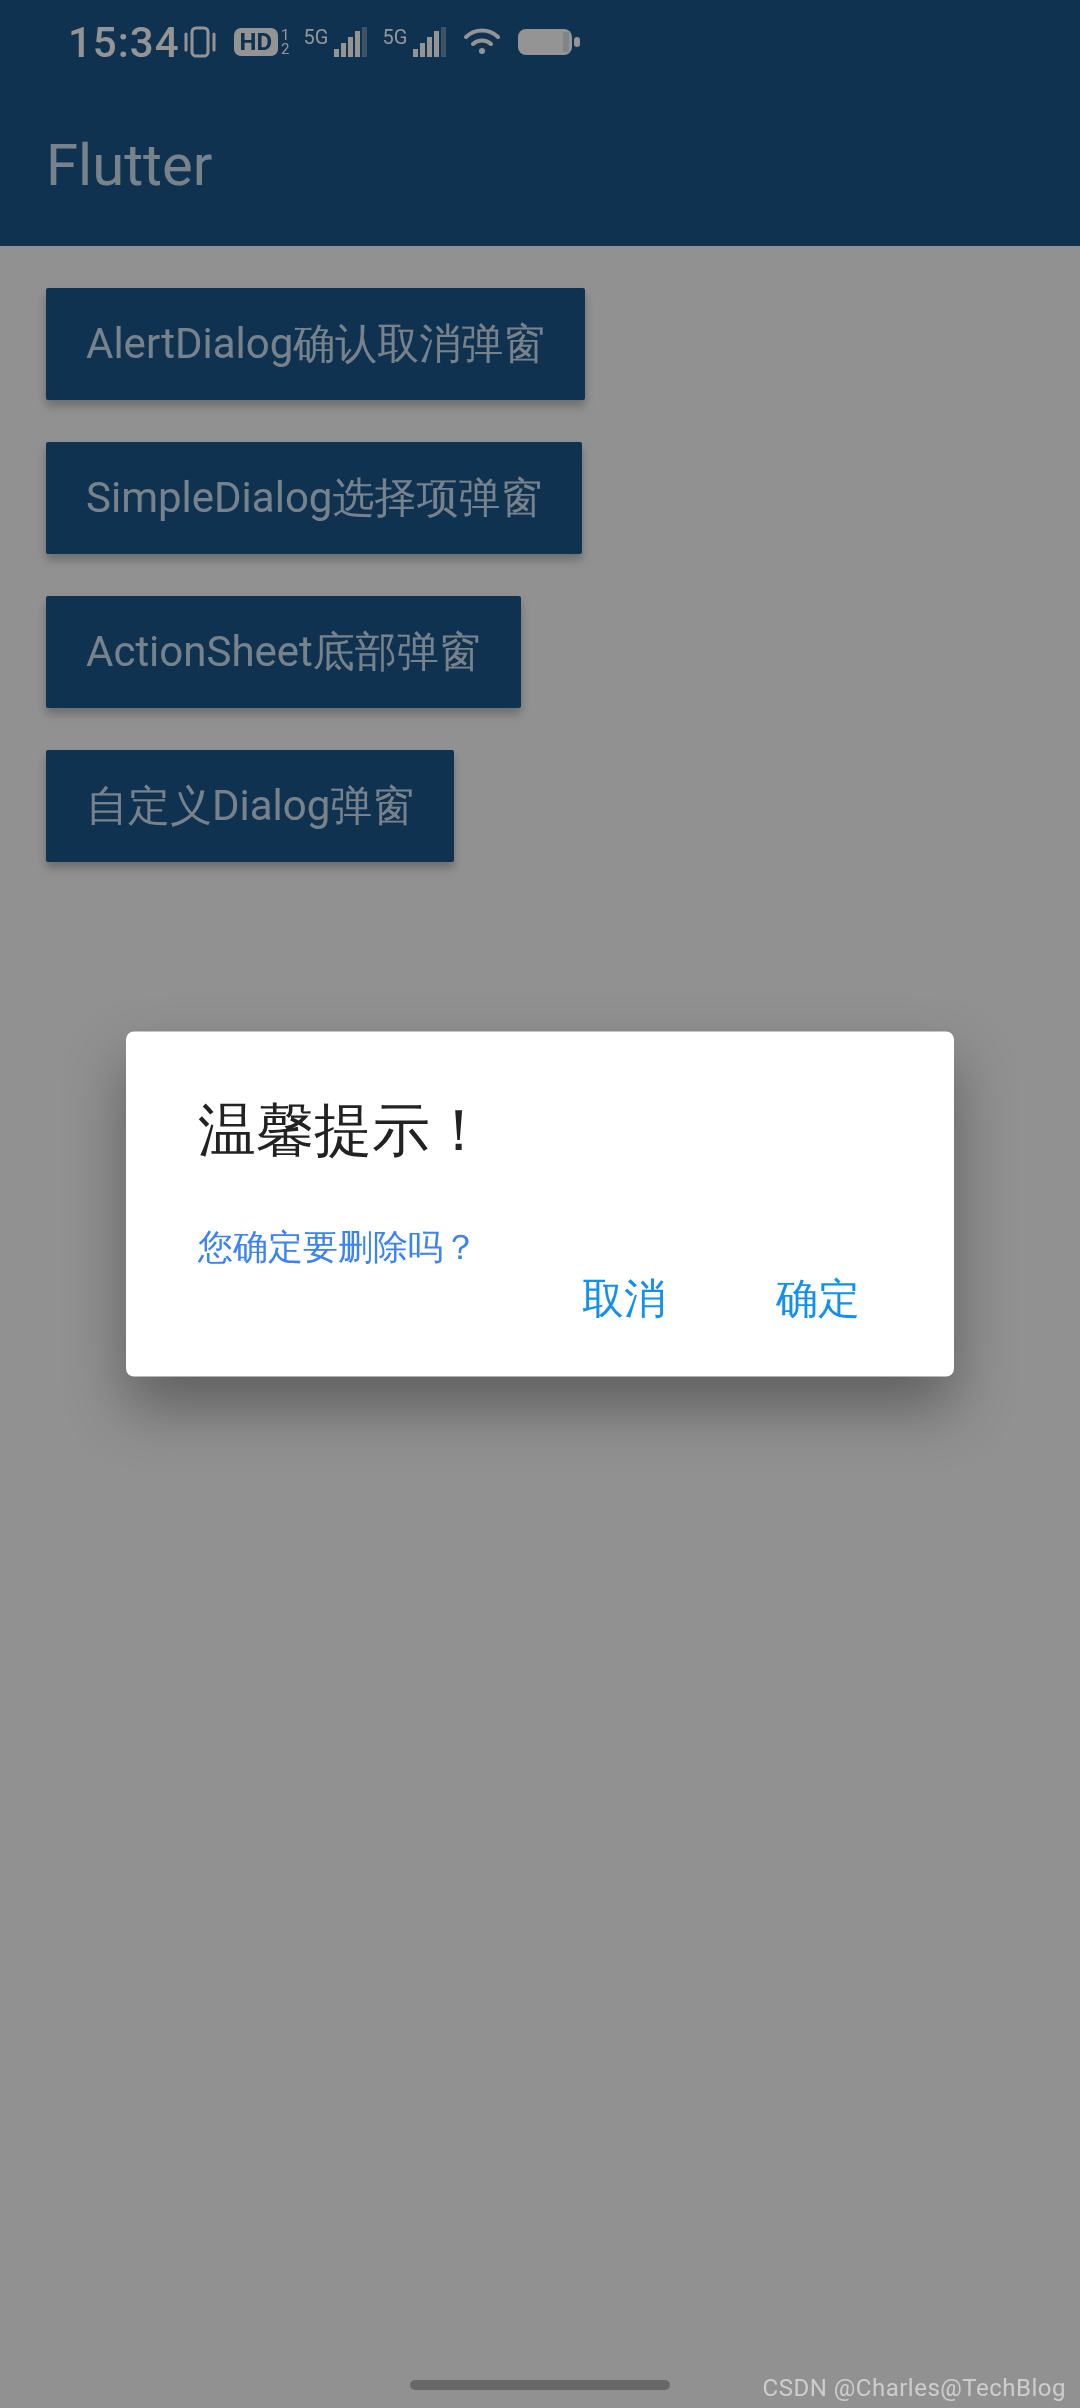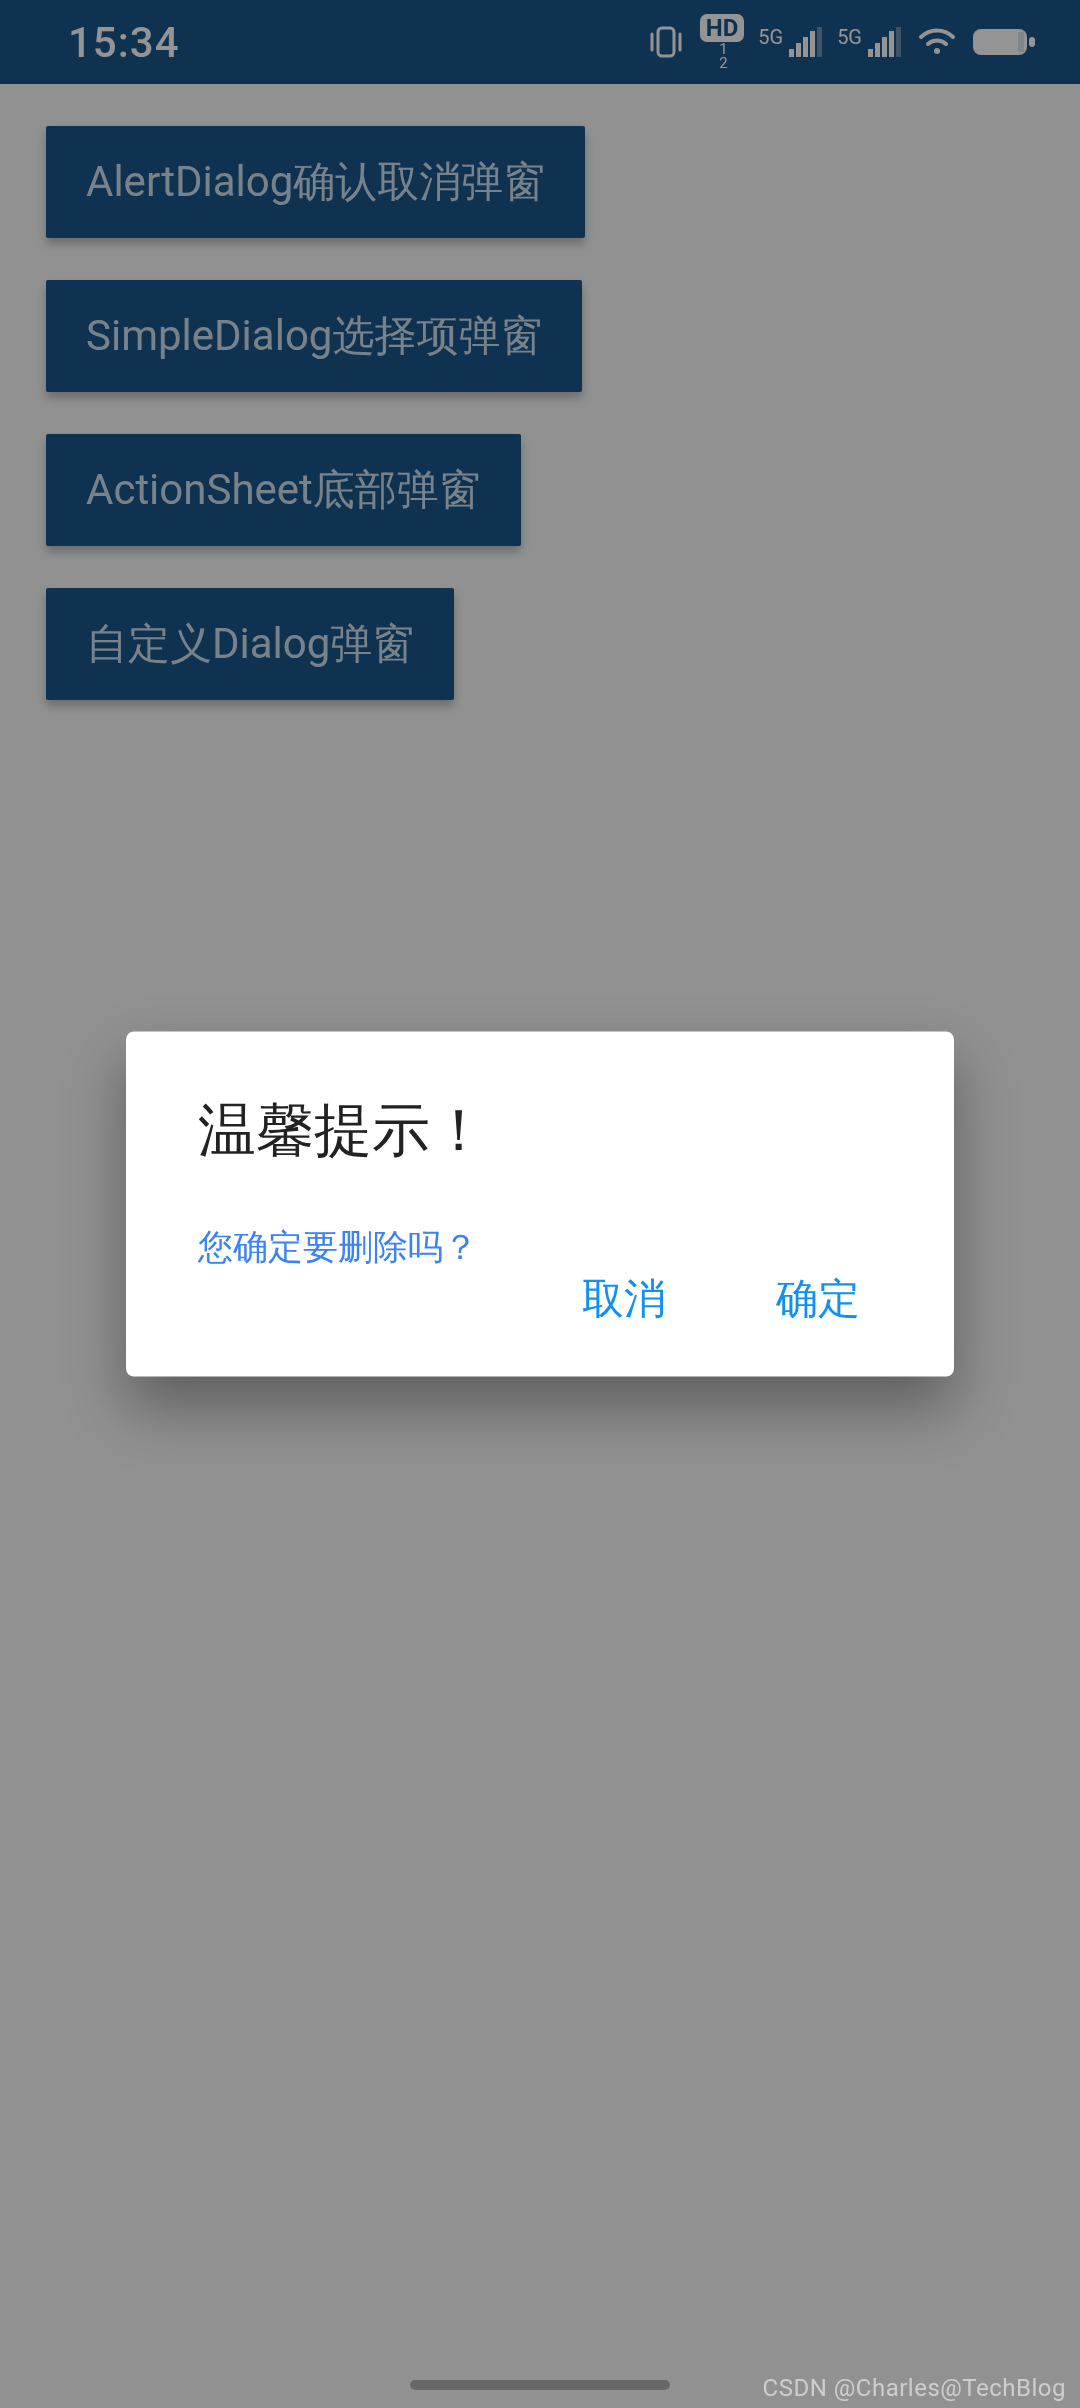--- a/index.html
+++ b/index.html
@@ -1,21 +1,21 @@
 <!DOCTYPE html>
 <html><head>
 <meta charset="utf-8">
 <style>
   * { margin: 0; padding: 0; box-sizing: border-box; font-family: -apple-system, BlinkMacSystemFont, "Segoe UI", Roboto, "Helvetica Neue", Arial, "PingFang SC", "Hiragino Sans GB", "Microsoft YaHei", sans-serif; }
   html, body { width: 1080px; height: 2408px; overflow: hidden; background: #fafafa; }
 
   .screen { position: relative; width: 1080px; height: 2408px; background: #fafafa; }
 
   
-  .status-bar { height: 84px; background: #1B568C; display: flex; align-items: center; justify-content: space-between; padding: 0 44px 0 68px; color: #fff; }
+  .status-bar { height: 84px; background: #1B568C; display: flex; align-items: center; justify-content: flex-start; padding: 0 44px 0 68px; color: #fff; }
   .status-time { font-size: 42px; font-weight: 500; letter-spacing: 1px; }
   .status-icons { display: flex; align-items: center; gap: 14px; }
   .status-icons svg { display: block; }
 
   
   .app-bar { height: 162px; background: #1B568C; display: flex; align-items: center; padding-left: 46px; }
   .app-bar-title { color: #cfe0ef; font-size: 58px; font-weight: 400; }
 
   
   .body { padding: 42px 0 0 46px; }
@@ -63,21 +63,21 @@
     <div class="status-icons">
 
       <span>
         <svg width="40" height="40" viewBox="0 0 40 40" fill="none">
           <rect x="12" y="6" width="16" height="28" rx="4" stroke="#fff" stroke-width="3"></rect>
           <line x1="6" y1="12" x2="6" y2="28" stroke="#fff" stroke-width="3" stroke-linecap="round"></line>
           <line x1="34" y1="12" x2="34" y2="28" stroke="#fff" stroke-width="3" stroke-linecap="round"></line>
         </svg>
       </span>
 
-      <span style="position:relative;display:flex;align-items:center;flex-direction:column;">
+      <span style="position:relative;display:flex;align-items:center;">
         <span style="background:#fff;color:#1B568C;border-radius:7px;font-size:24px;font-weight:700;padding:2px 6px;line-height:1;">HD</span>
         <span style="color:#fff;font-size:15px;line-height:14px;margin-left:3px;white-space:pre;">1
 2</span>
       </span>
 
       <span style="display:flex;align-items:flex-end;gap:2px;">
         <span style="color:#fff;font-size:20px;margin-right:4px;line-height:1;align-self:flex-start;">5G</span>
         <svg width="34" height="30" viewBox="0 0 34 30">
           <rect x="0" y="22" width="5" height="8" fill="#fff"></rect>
           <rect x="7" y="16" width="5" height="14" fill="#fff"></rect>
@@ -109,20 +109,23 @@
       <span>
         <svg width="64" height="32" viewBox="0 0 64 32">
           <rect x="1" y="3" width="54" height="26" rx="8" fill="#fff"></rect>
           <rect x="57" y="11" width="6" height="10" rx="3" fill="#fff"></rect>
           <rect x="46" y="6" width="6" height="20" fill="#1B568C" opacity=".15"></rect>
         </svg>
       </span>
     </div>
   </div>
 
+  <div class="app-bar">
+    <div class="app-bar-title">Flutter</div>
+  </div>
 
   <div class="body">
     <div><span class="btn">AlertDialog确认取消弹窗</span></div>
     <div><span class="btn">SimpleDialog选择项弹窗</span></div>
     <div><span class="btn">ActionSheet底部弹窗</span></div>
     <div><span class="btn">自定义Dialog弹窗</span></div>
   </div>
 
   <div class="scrim"></div>
 

